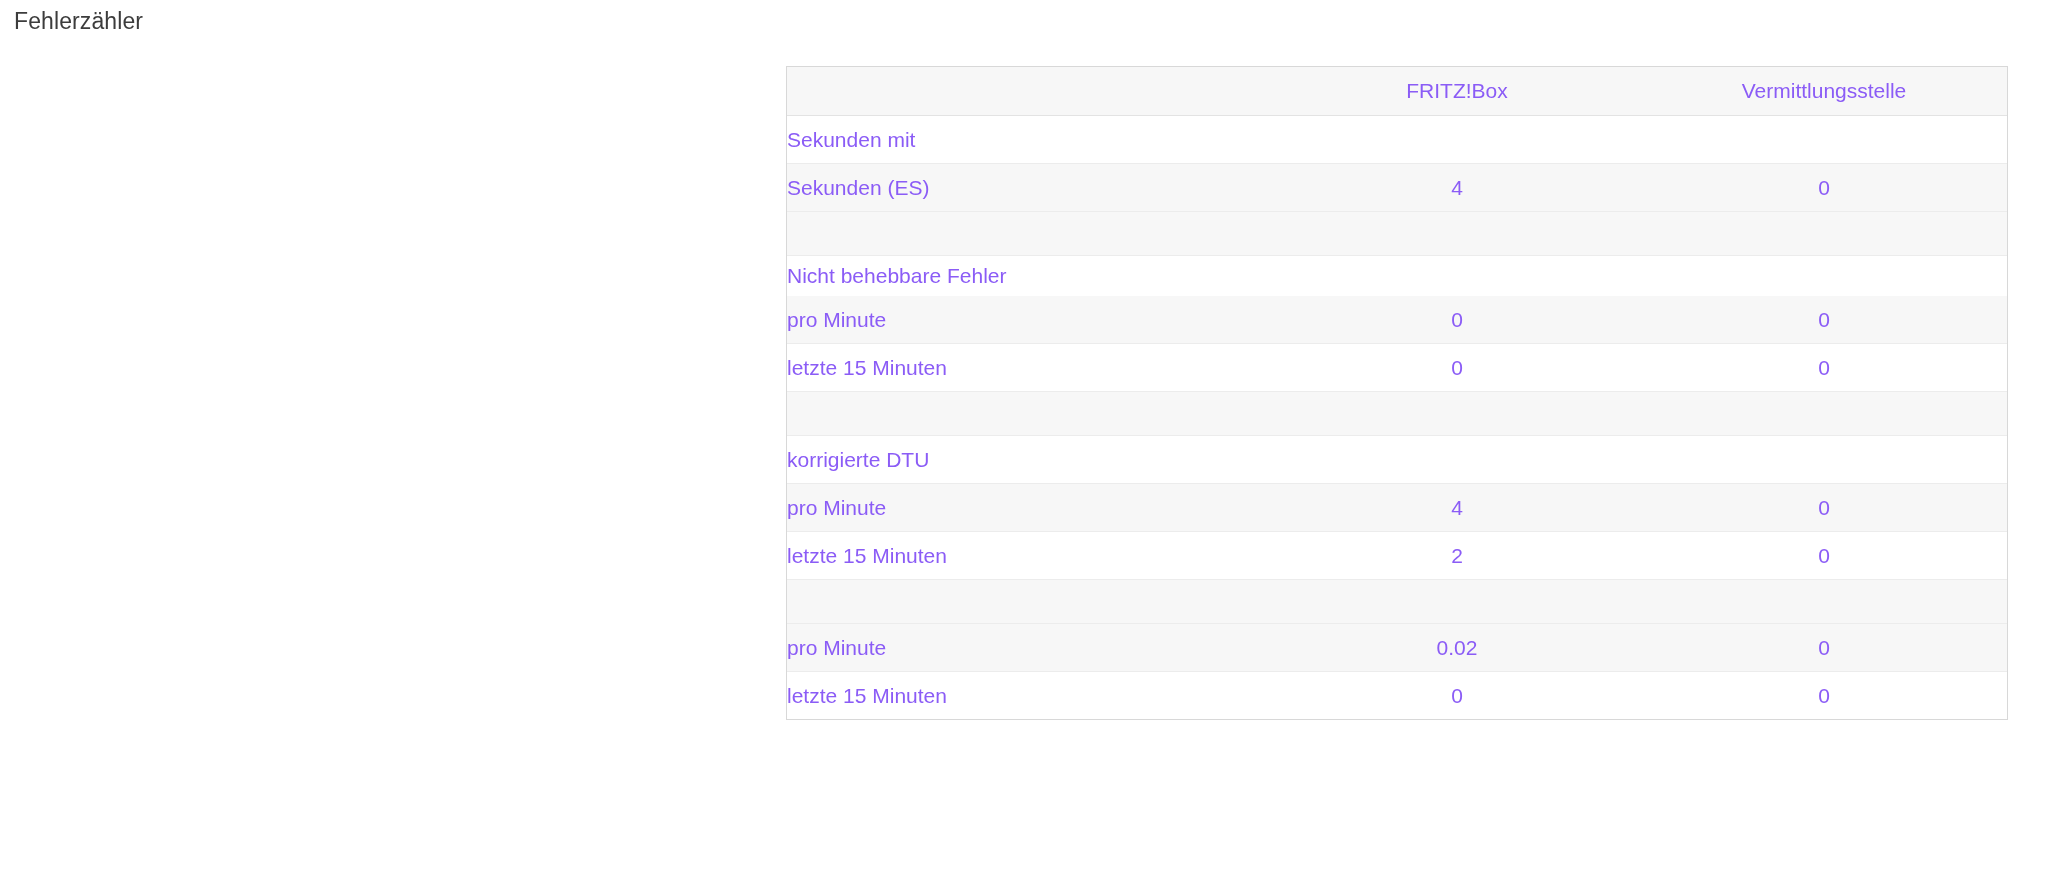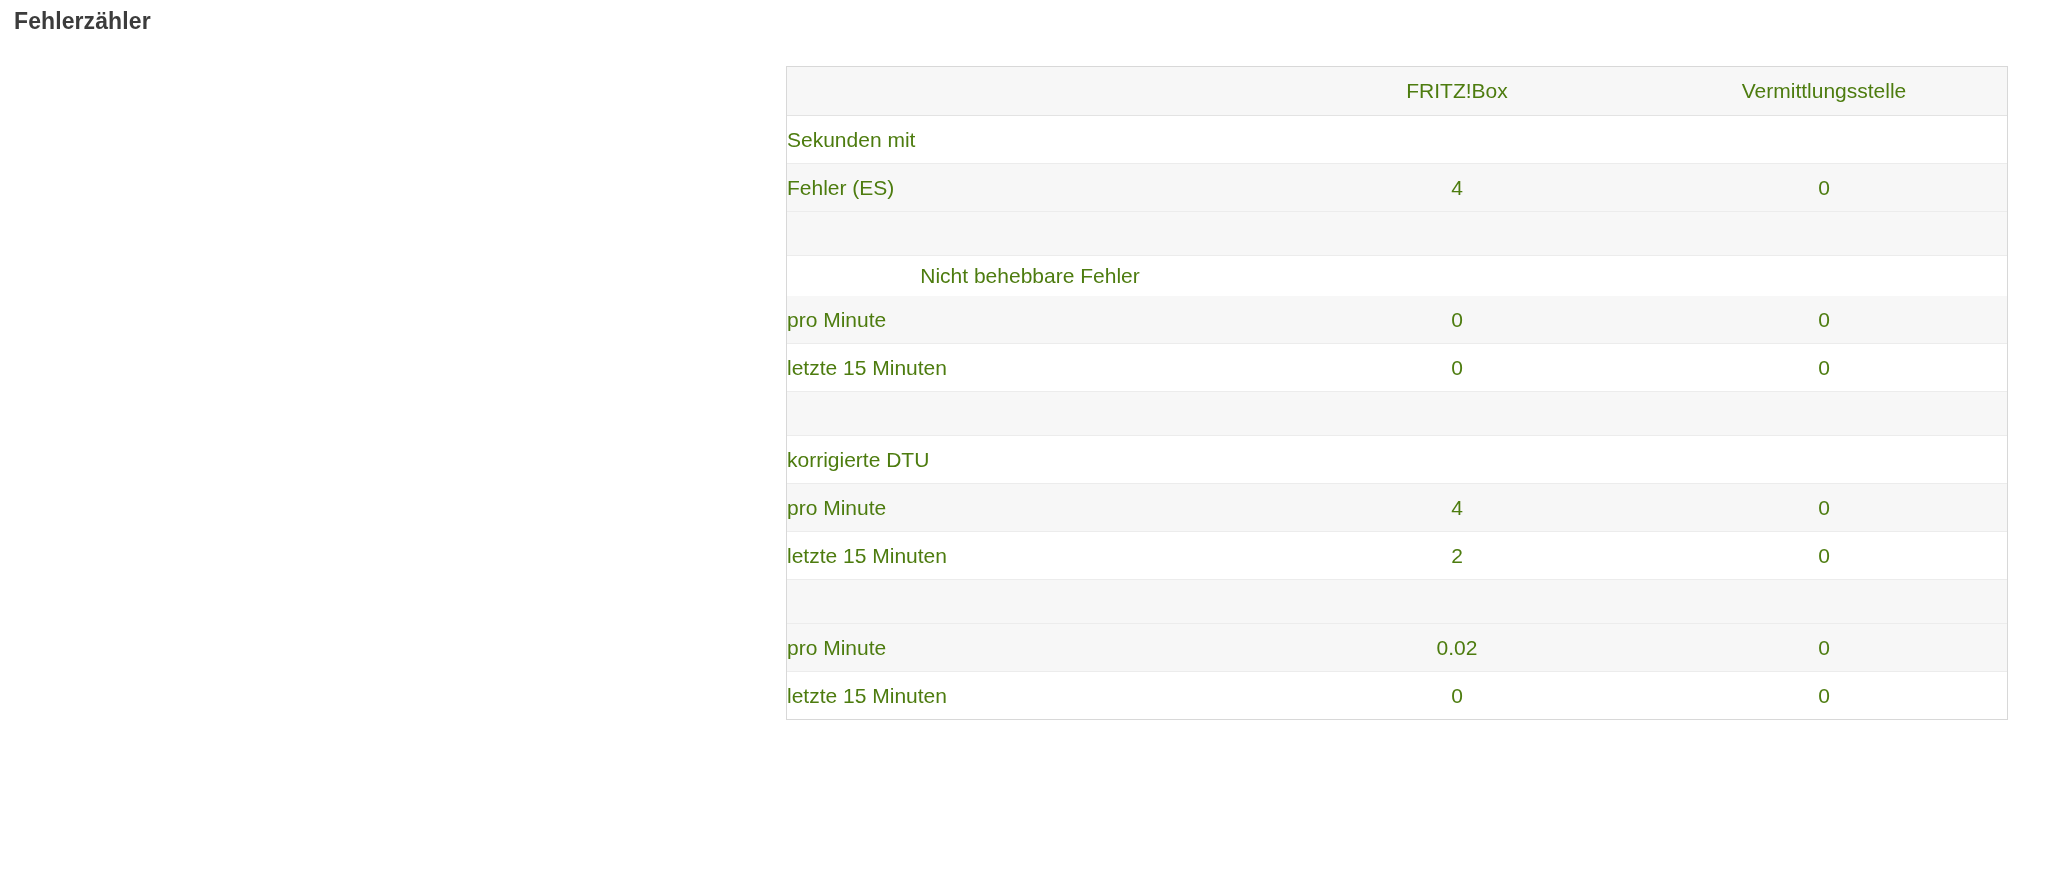--- a/index.html
+++ b/index.html
@@ -18,21 +18,21 @@
   .page {
     position: relative;
     width: 2070px;
     height: 892px;
   }
   .section-title {
     position: absolute;
     left: 14px;
     top: 8px;
     font-size: 23px;
-    font-weight: bold;
+    font-weight: normal;
     color: #3c3c3c;
     letter-spacing: 0.1px;
   }
   .table-wrap {
     position: absolute;
     left: 786px;
     top: 66px;
     width: 1222px;
     border: 1px solid #d8d8d8;
     background: #ffffff;
@@ -43,21 +43,21 @@
     border-collapse: collapse;
     table-layout: fixed;
   }
   table.counters th,
   table.counters td {
     padding: 0;
     margin: 0;
     font-weight: normal;
     vertical-align: middle;
     font-size: 21px;
-    color: #4d7c0f;
+    color: #8b5cf6;
   }
   col.c-label { width: 486px; }
   col.c-box   { width: 368px; }
   col.c-vst   { width: 366px; }
 
   thead th {
     height: 48px;
     background: #f7f7f7;
     border-bottom: 1px solid #e3e3e3;
     font-weight: bold;
@@ -95,21 +95,20 @@
     background: #f7f7f7;
     border-bottom: 1px solid #ececec;
   }
   tr.group-head td {
     background: #ffffff;
   }
   tr.group-head-2 td {
     background: #ffffff;
     border-bottom: none;
     height: 40px;
-    text-align: center;
   }
   tr.group-head-2b td {
     background: #ffffff;
     height: 41px;
   }
 </style>
 </head>
 <body>
 
 <div class="page">
@@ -130,21 +129,21 @@
           <th>Vermittlungsstelle</th>
         </tr>
       </thead>
       <tbody id="counter-body">
           <tr class="plain group-head">
             <td class="label">Sekunden mit</td>
             <td class="val"></td>
             <td class="val"></td>
           </tr>
           <tr class="shaded">
-            <td class="label">Fehler (ES)</td>
+            <td class="label">Sekunden (ES)</td>
             <td class="val">4</td>
             <td class="val">0</td>
           </tr>
           <tr class="spacer">
             <td class="label"></td>
             <td class="val"></td>
             <td class="val"></td>
           </tr>
           <tr class="plain group-head-2">
             <td class="label">Nicht behebbare Fehler</td>

